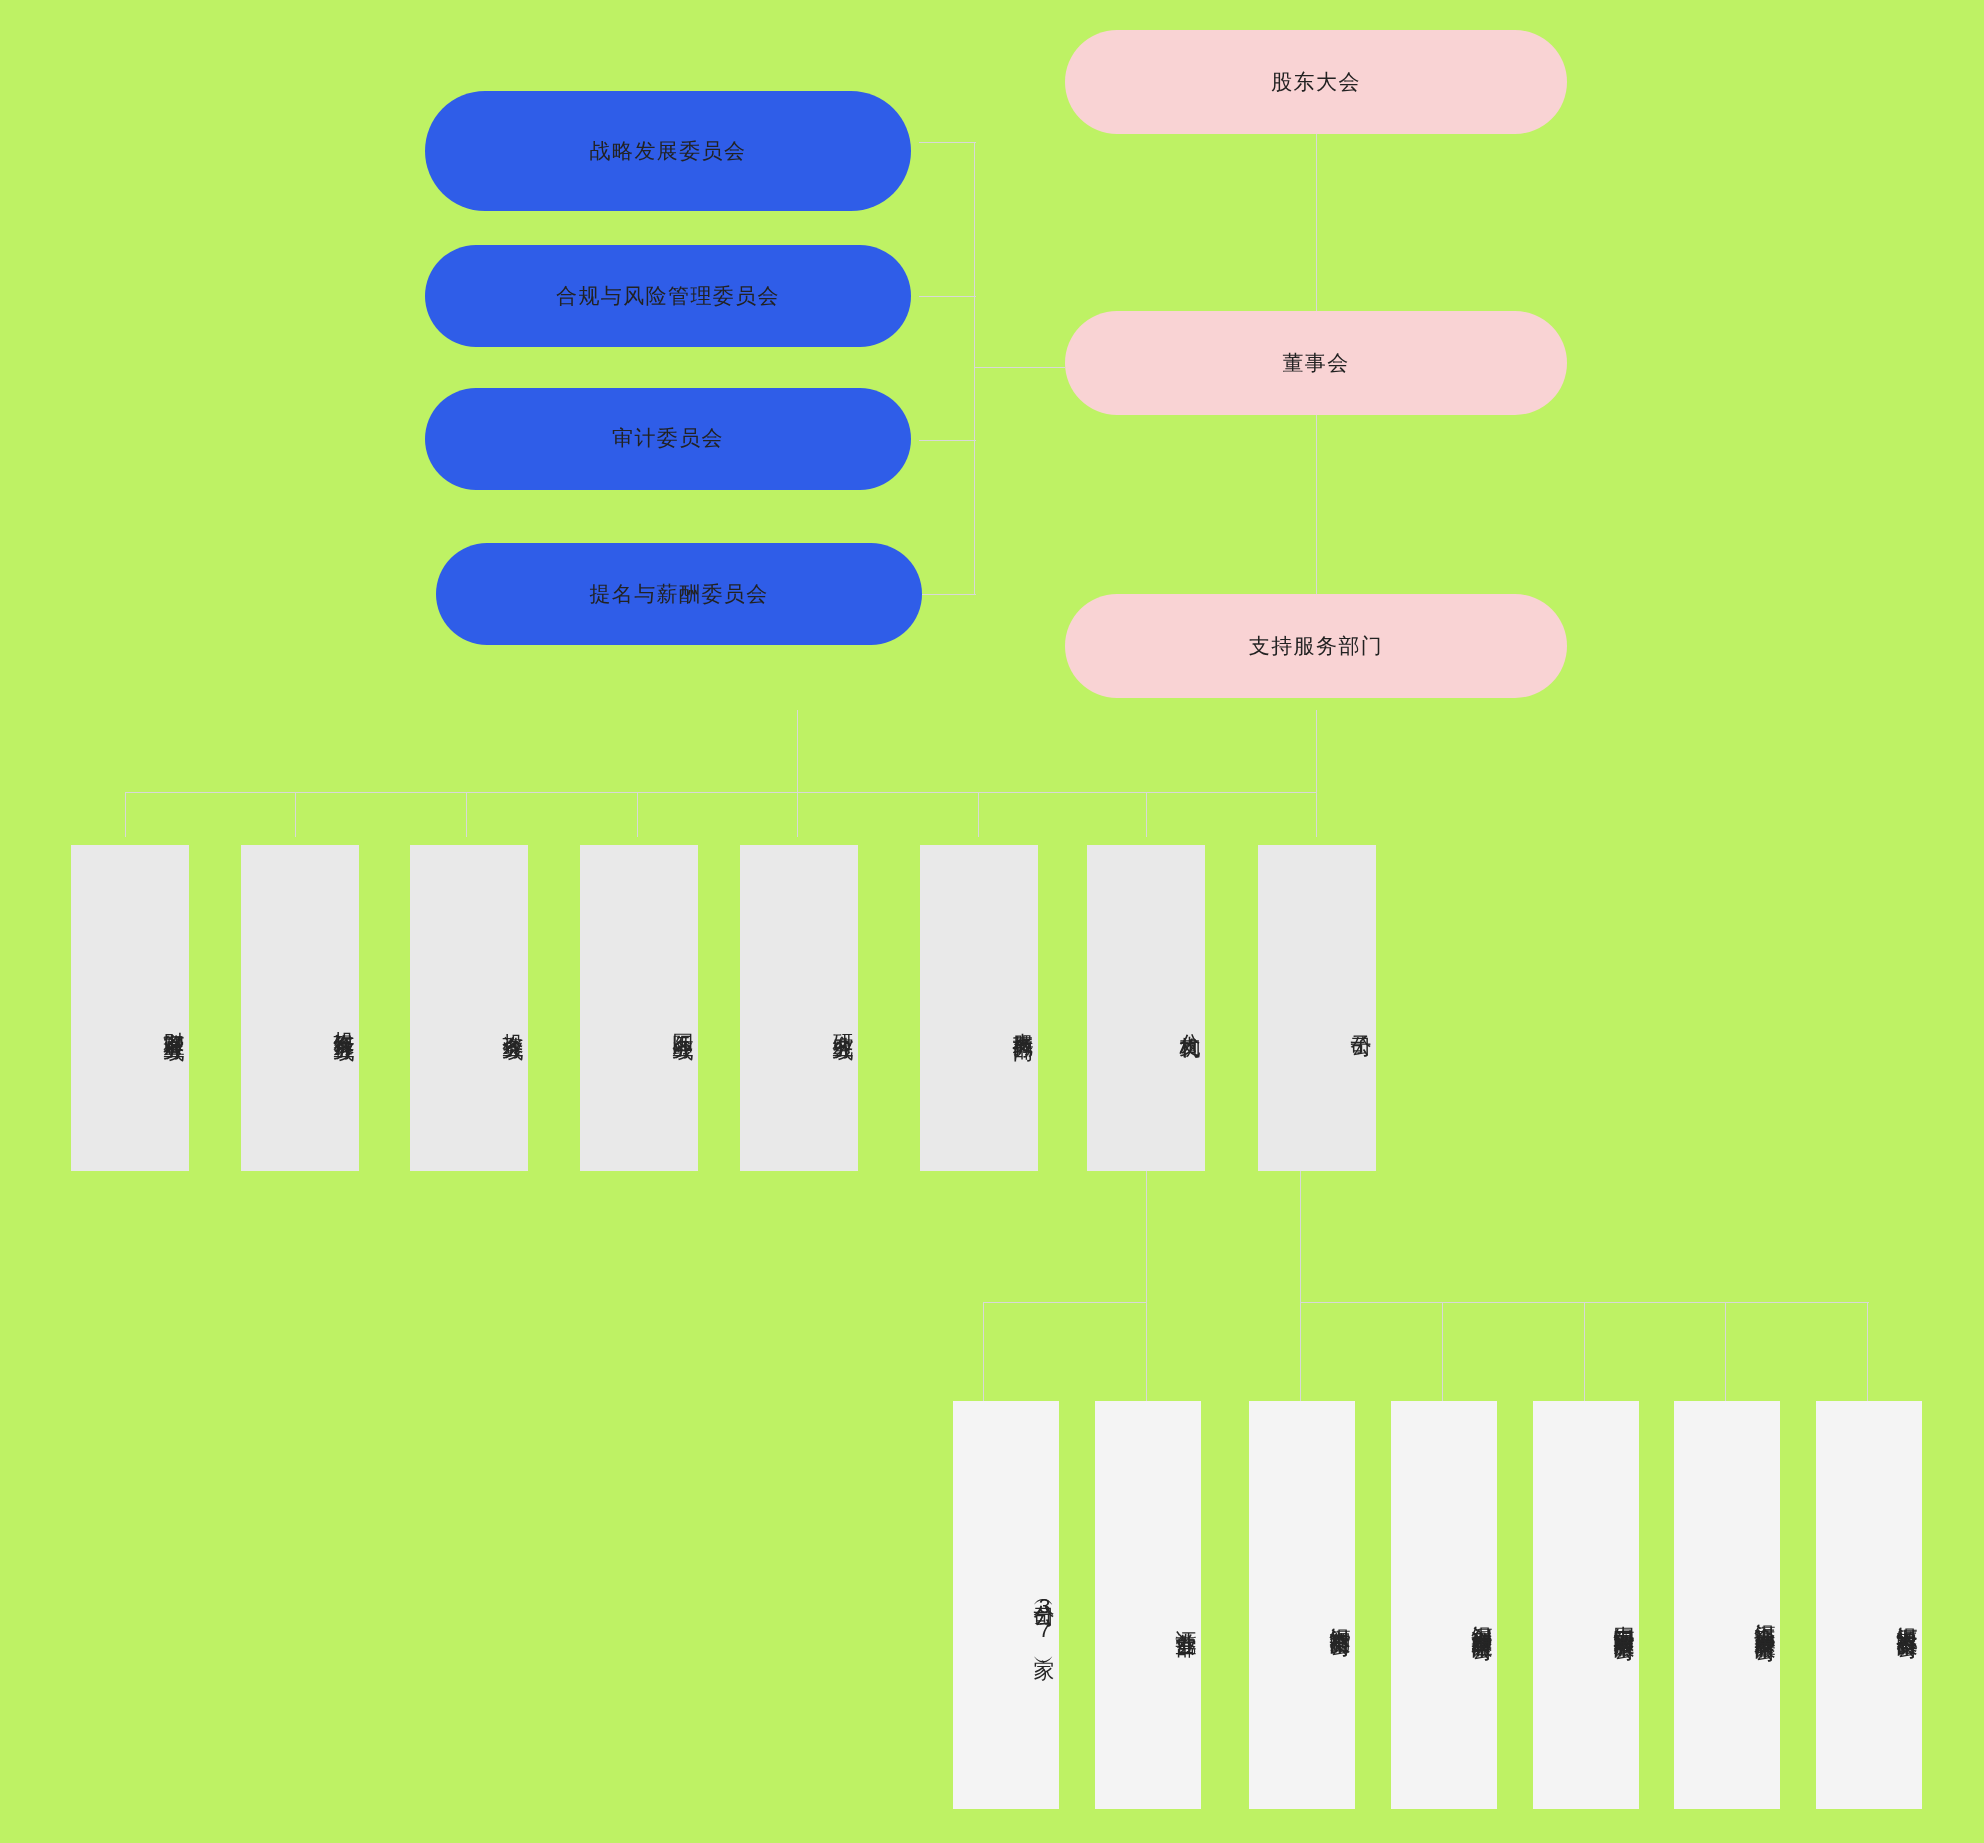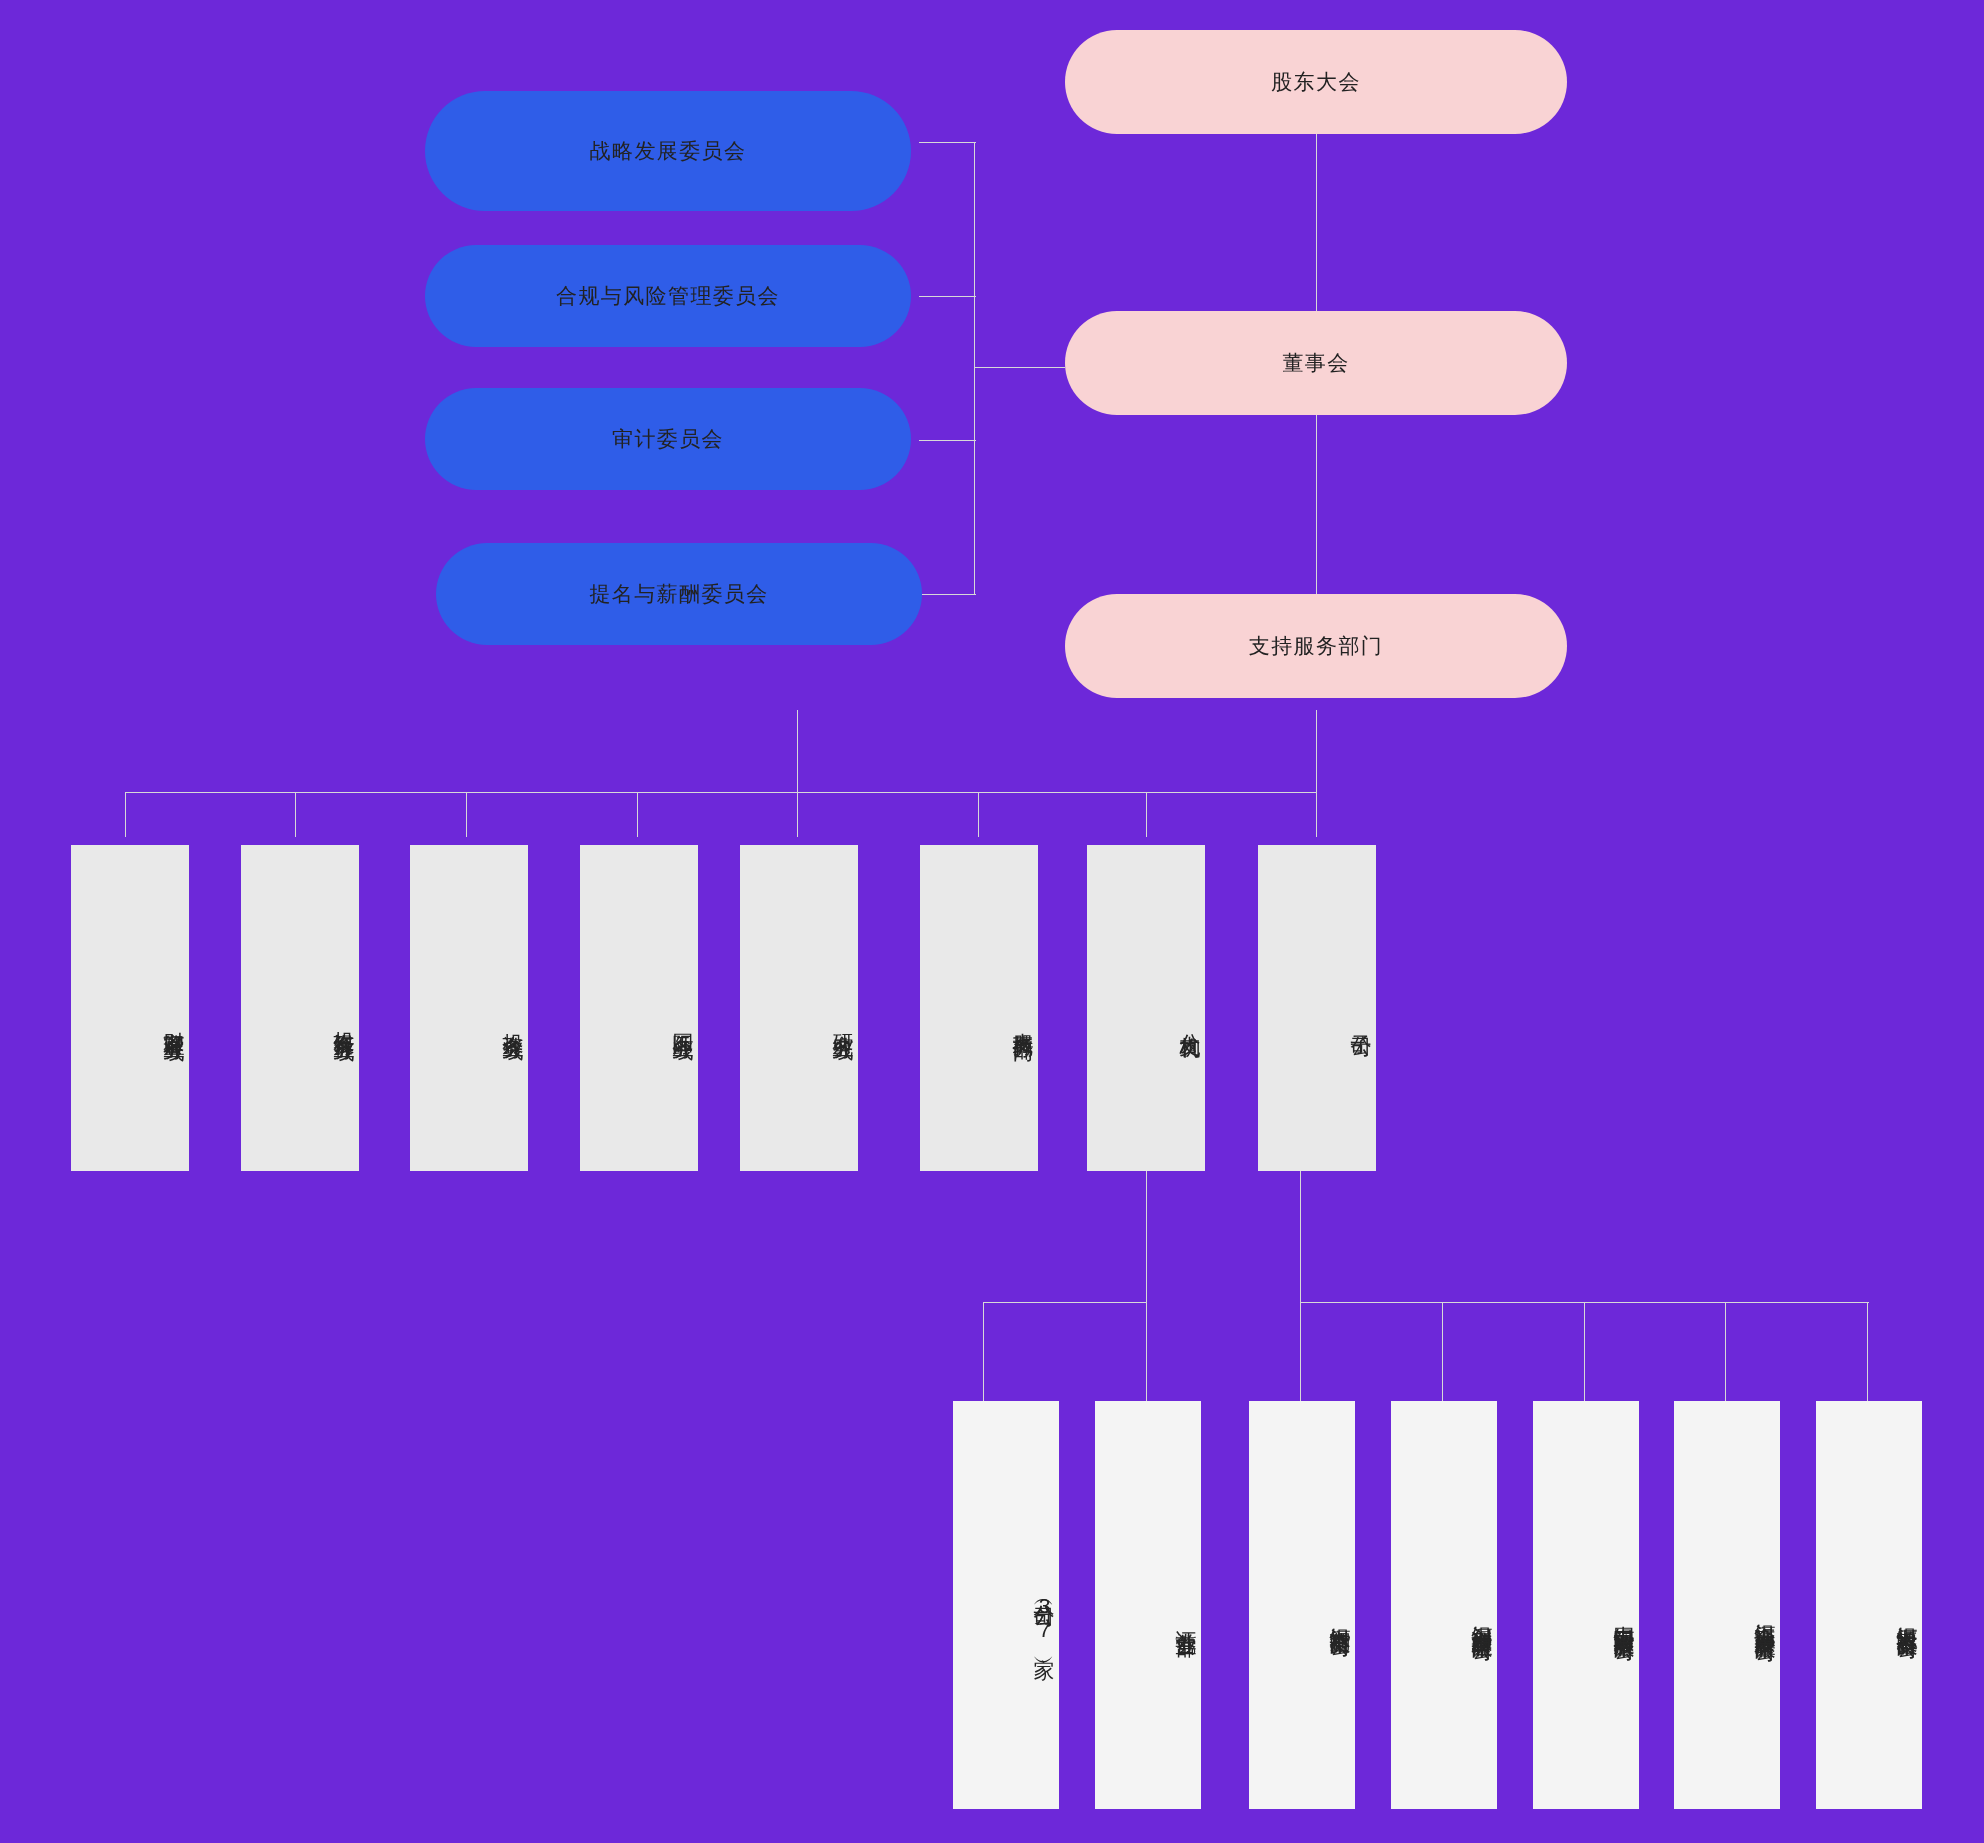--- a/index.html
+++ b/index.html
@@ -4,21 +4,21 @@
 <style>
   html, body {
     margin: 0;
     padding: 0;
     background: #000000;
   }
   #chart {
     position: relative;
     width: 1985px;
     height: 1843px;
-    background: #6d28d9;
+    background: #bef264;
     font-family: "Liberation Sans", "DejaVu Sans", sans-serif;
     overflow: hidden;
   }
 
   
   .pill {
     position: absolute;
     display: flex;
     align-items: center;
     justify-content: center;
@@ -114,21 +114,21 @@
   </div>
 
   <div class="pill blue" style="left:425px; top:91px; width:486px; height:120px;">
     <span>战略发展委员会</span>
   </div>
 
   <div class="pill blue" style="left:425px; top:245px; width:486px; height:102px;">
     <span>合规与风险管理委员会</span>
   </div>
 
-  <div class="pill blue" style="left:425px; top:388px; width:486px; height:102px;">
+  <div class="pill blue" style="left:425px; top:388px; width:486px; height:102px;font-family:Liberation Serif, serif;">
     <span>审计委员会</span>
   </div>
 
   <div class="pill blue" style="left:436px; top:543px; width:486px; height:102px;">
     <span>提名与薪酬委员会</span>
   </div>
 
   <div class="vbox level2" style="left:71px; top:845px; width:118px; height:326px;">
     <span>财富管理业务线</span>
   </div>

